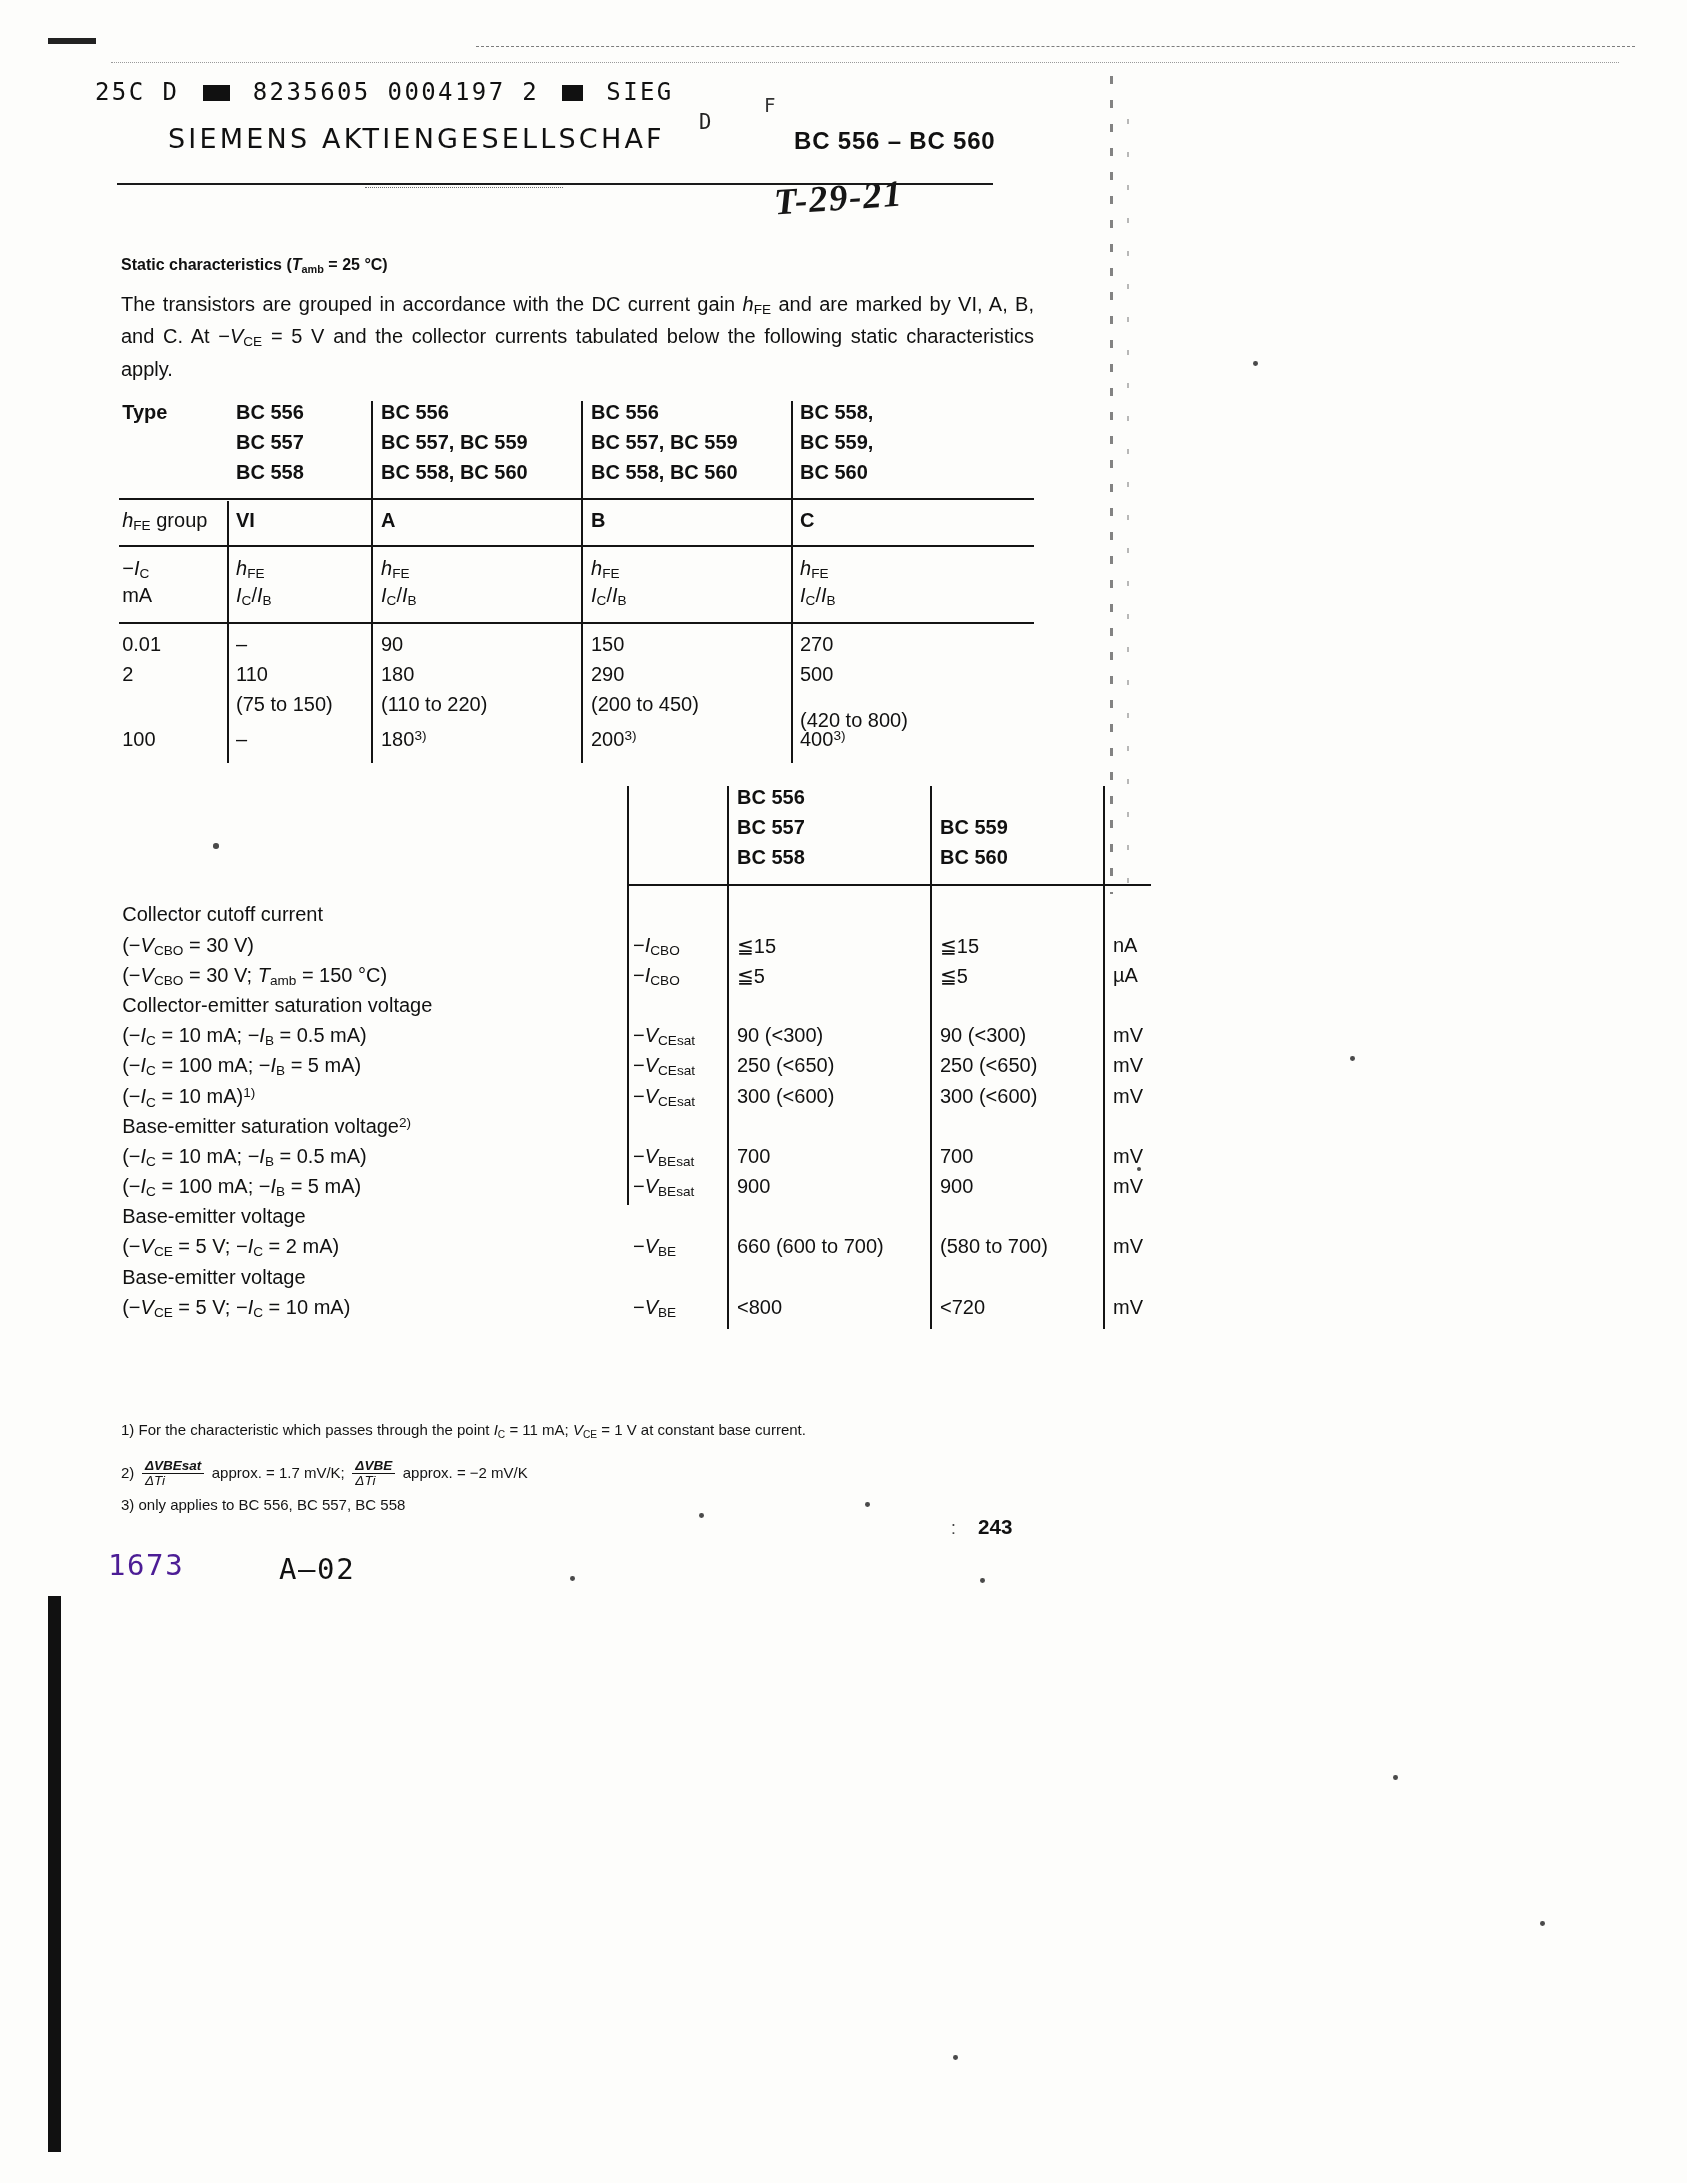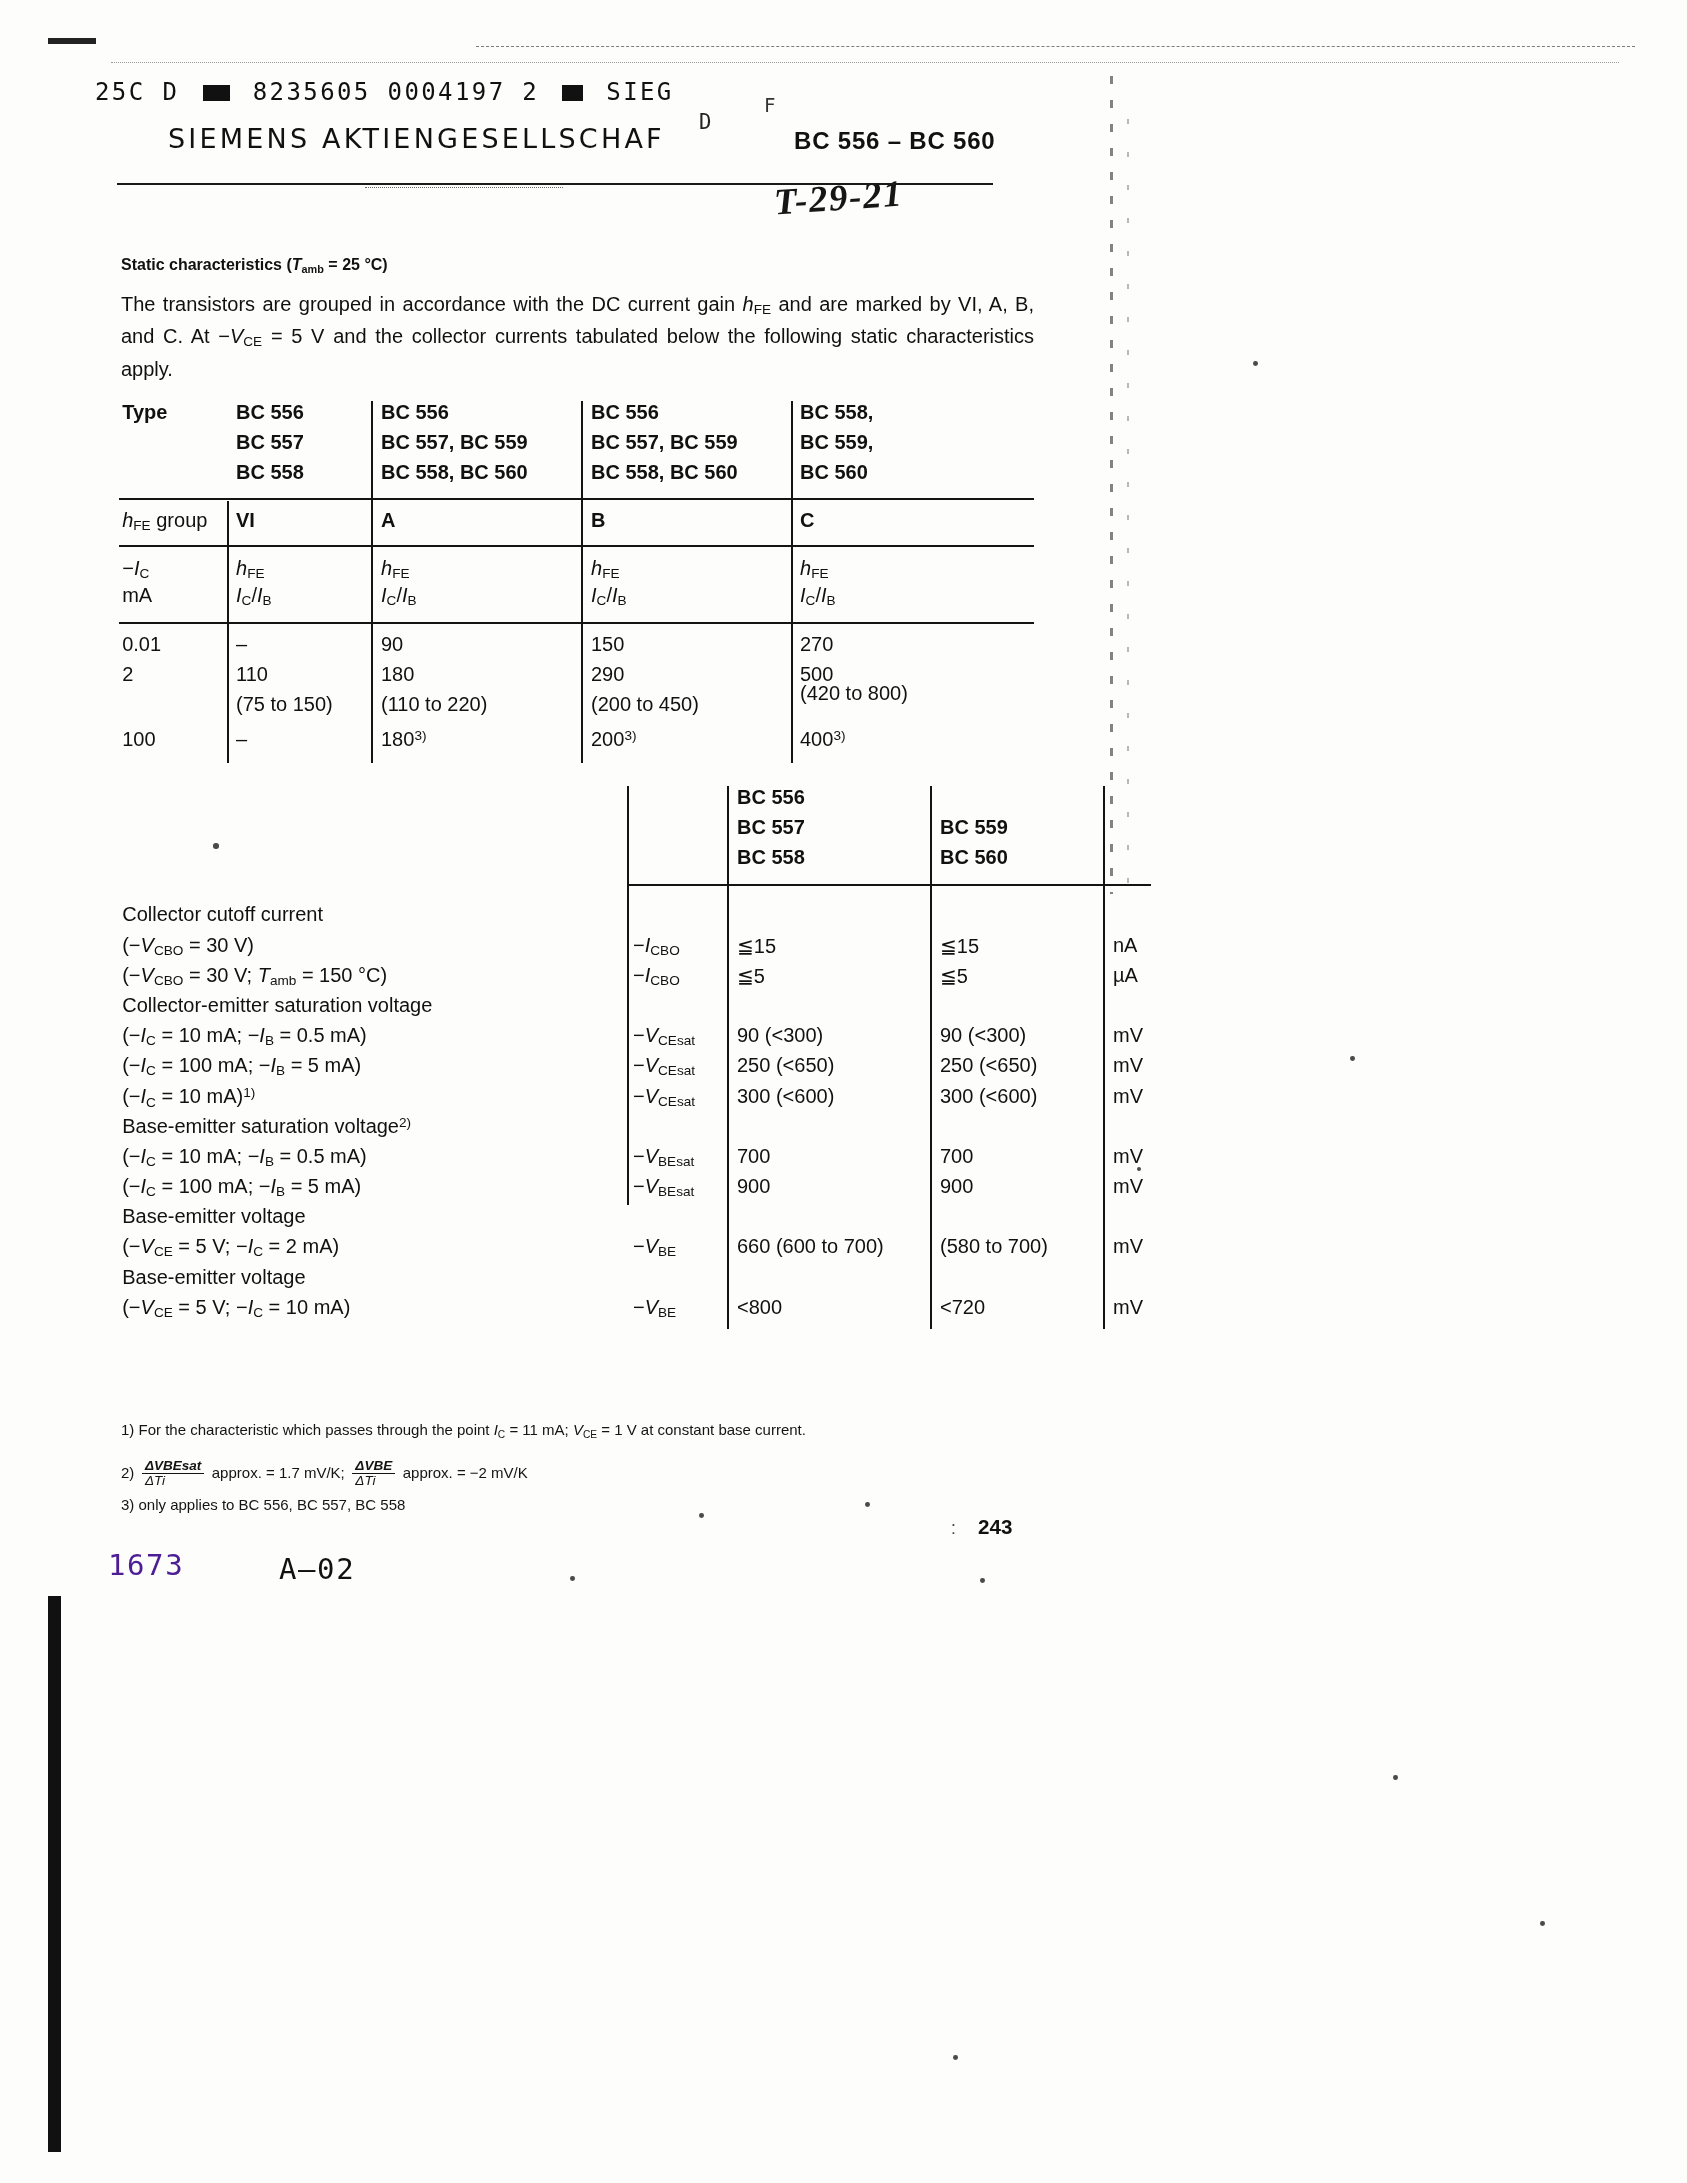--- a/index.html
+++ b/index.html
@@ -385,21 +385,21 @@
 
     <div class="cell c0" style="top:262px;">2</div>
     <div class="cell c1" style="top:262px;">110</div>
     <div class="cell c2" style="top:262px;">180</div>
     <div class="cell c3" style="top:262px;">290</div>
     <div class="cell c4" style="top:262px;">500</div>
 
     <div class="cell c1" style="top:292px;">(75 to 150)</div>
     <div class="cell c2" style="top:292px;">(110 to 220)</div>
     <div class="cell c3" style="top:292px;">(200 to 450)</div>
-    <div class="cell c4" style="top:281px;text-align:center;">(420 to 800)</div>
+    <div class="cell c4" style="top:308px;text-align:center;">(420 to 800)</div>
 
     <div class="cell c0" style="top:327px;">100</div>
     <div class="cell c1" style="top:327px;">–</div>
     <div class="cell c2" style="top:327px;"><span>180</span><sup>3)</sup></div>
     <div class="cell c3" style="top:327px;"><span>200</span><sup>3)</sup></div>
     <div class="cell c4" style="top:327px;"><span>400</span><sup>3)</sup></div>
 
     <div class="vline" style="left:108px;top:100px;height:262px;"></div>
     <div class="vline" style="left:252px;top:0px;height:362px;"></div>
     <div class="vline" style="left:462px;top:0px;height:362px;"></div>

